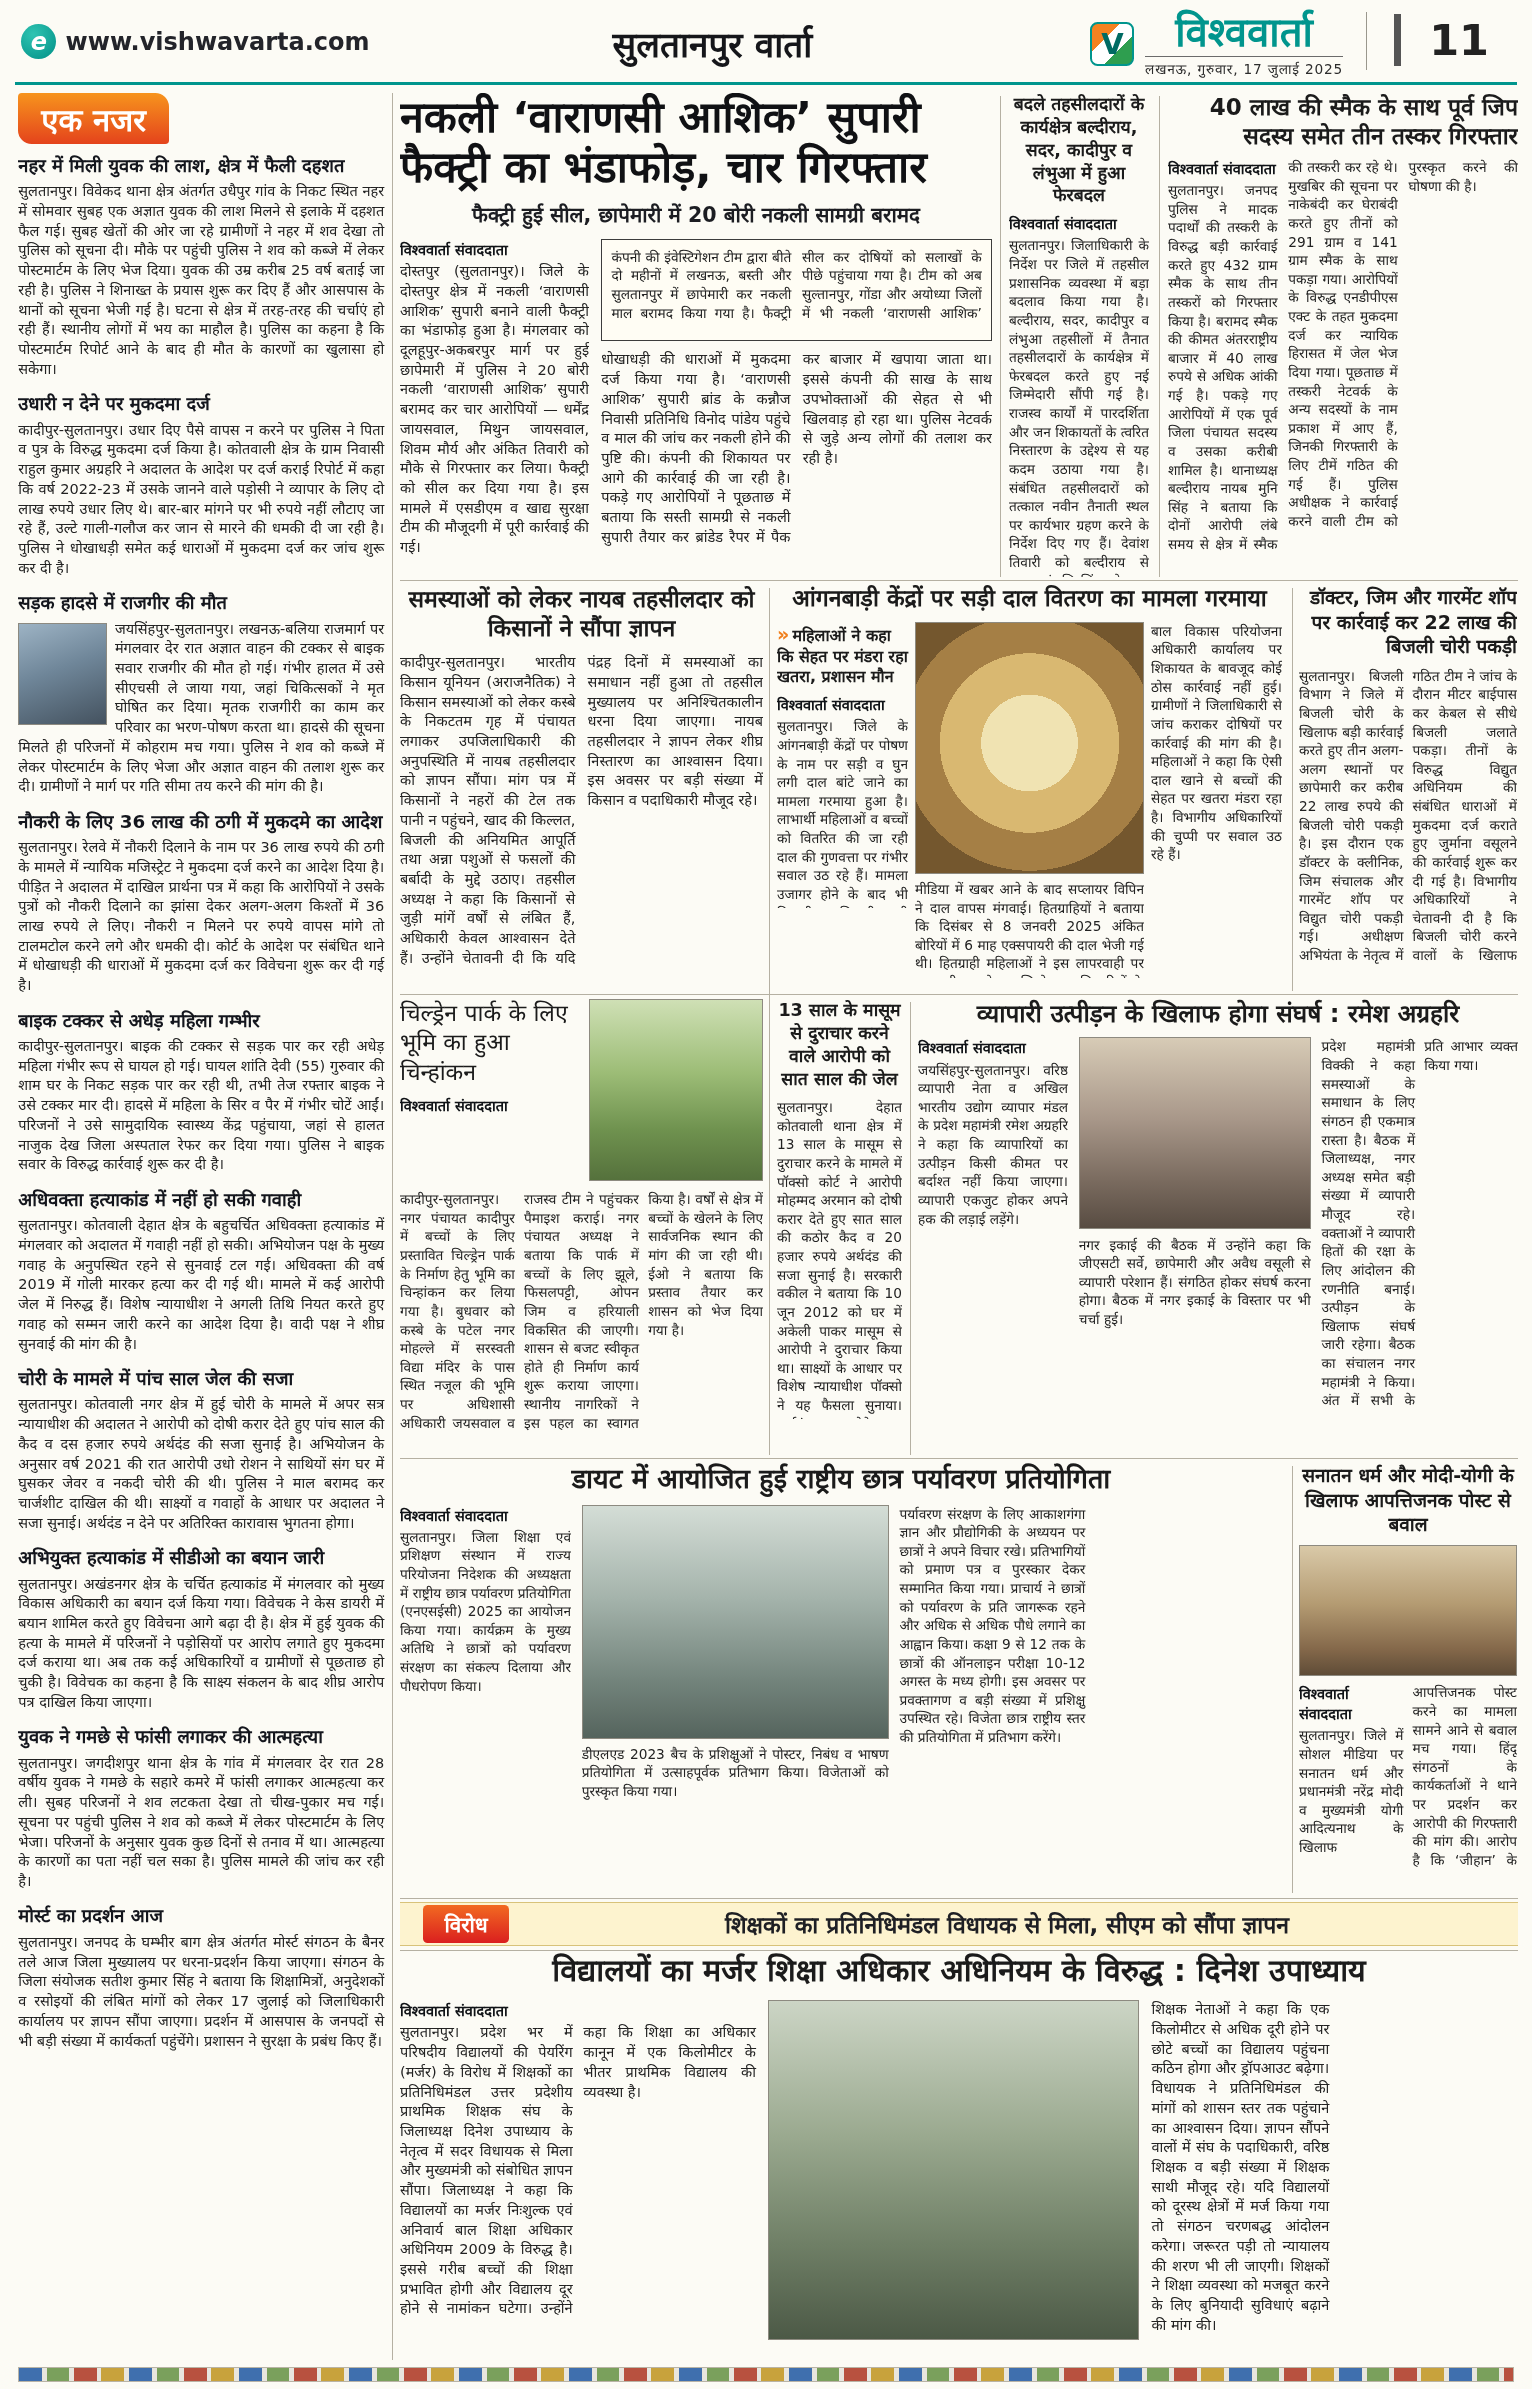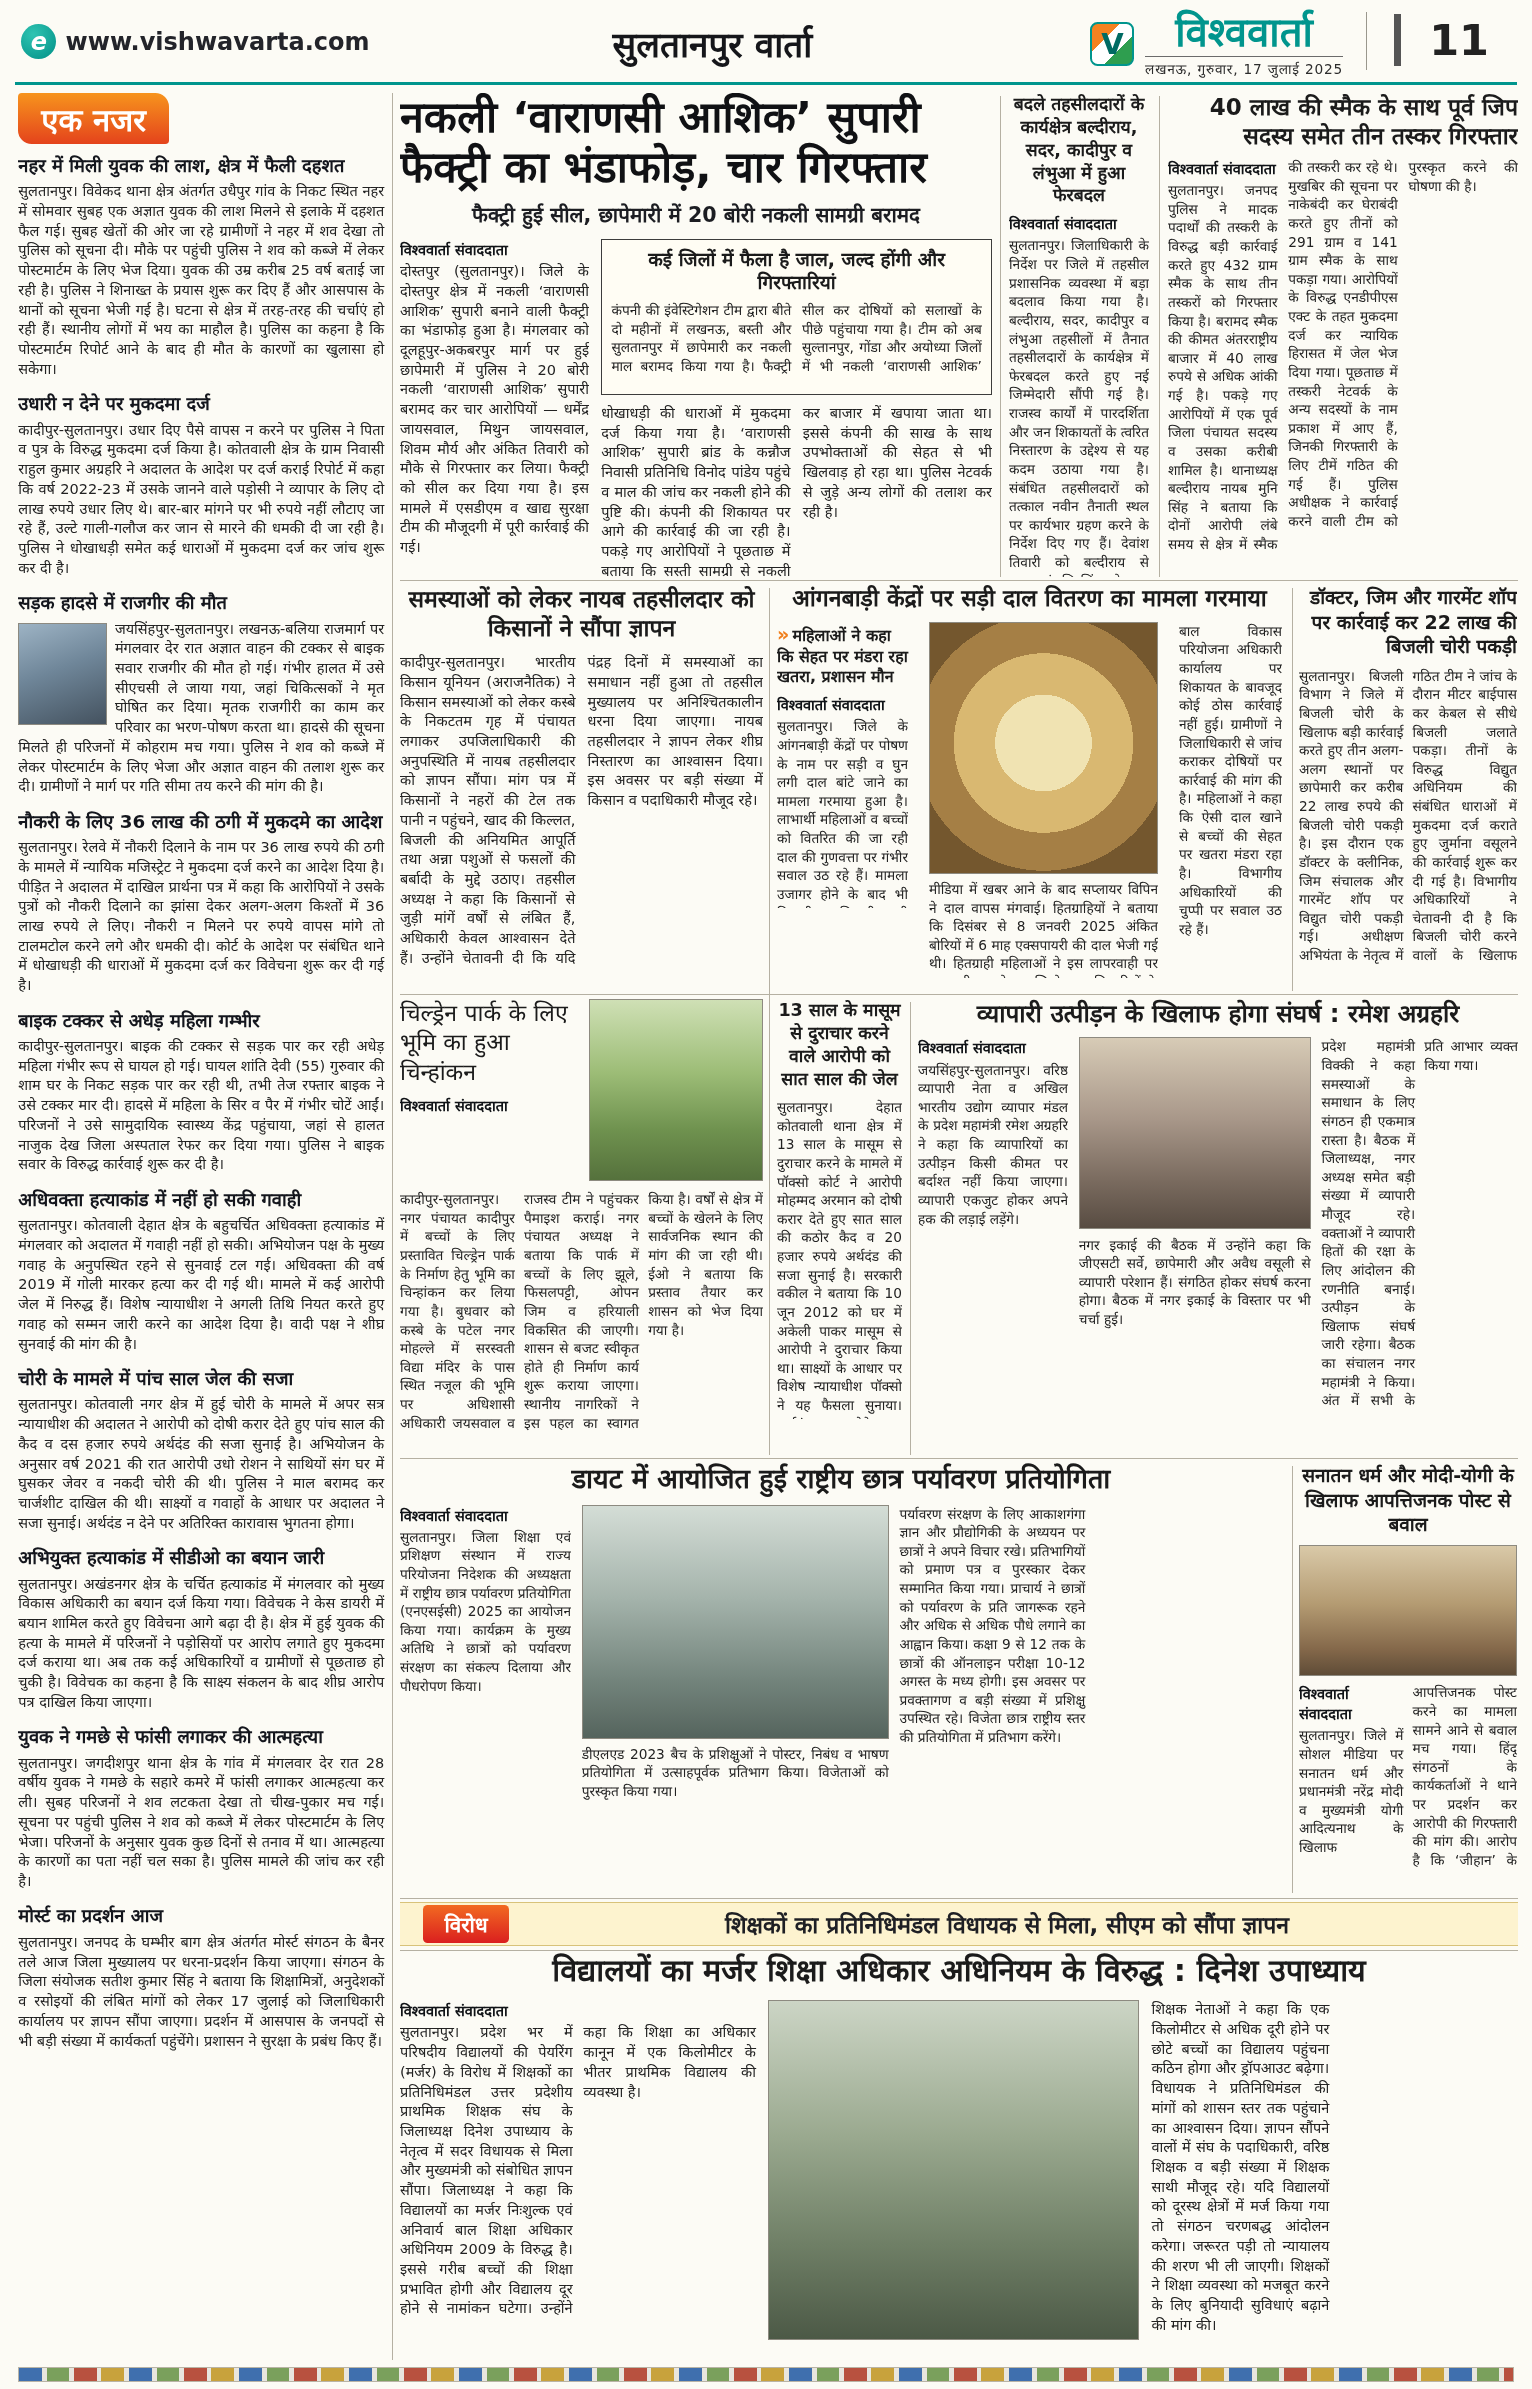--- a/index.html
+++ b/index.html
@@ -74,21 +74,21 @@
   .sm-body{margin-top:7.6px;height:403px;column-count:3;column-gap:10.7px;font-size:13.7px}
 
   
   .gyapan{left:400px;top:585px;width:363px;height:406px}
   .gy-head{font-size:23px;font-weight:bold;line-height:1.28;text-align:center}
   .gy-body{margin-top:9.2px;height:327px;column-count:2;column-gap:12.2px}
 
   
   .anganbadi{left:777px;top:585px;width:505px;height:406px}
   .ag-head{font-size:23px;font-weight:bold;text-align:center;line-height:1.2}
-  .ag-grid{display:flex;gap:21px;margin-top:9.2px}
+  .ag-grid{display:flex;gap:7px;margin-top:9.2px}
   .ag-left{width:131px}
   .ag-kicker{font-size:16px;font-weight:bold;line-height:1.3;margin-bottom:6.1px}
   .ag-mark{color:#f07f1c;font-size:19px;font-weight:bold;margin-right:3.1px}
   .ag-left .body-text{height:191px;overflow:hidden}
   .ag-mid{width:229px}
   .ag-photo{width:100%;height:252px;background:radial-gradient(circle at 50% 48%,#f0e3b2 0 28%,#d9b871 28% 52%,#a57f45 52% 74%,#74572e 74% 100%)}
   .ag-below{margin-top:6.1px;height:98px;overflow:hidden;font-size:13.7px}
   .ag-right{flex:1}
   .ag-right .body-text{height:359px;overflow:hidden;font-size:13.7px}
 
@@ -244,21 +244,20 @@
   <section class="abs main-story">
     <h1 class="ms-head">नकली ‘वाराणसी आशिक’ सुपारी फैक्ट्री का भंडाफोड़, चार गिरफ्तार</h1>
     <h2 class="ms-sub">फैक्ट्री हुई सील, छापेमारी में 20 बोरी नकली सामग्री बरामद</h2>
     <div class="ms-body">
       <div class="ms-col1">
         <div class="byline">विश्ववार्ता संवाददाता</div>
         <p class="body-text">दोस्तपुर (सुलतानपुर)। जिले के दोस्तपुर क्षेत्र में नकली ‘वाराणसी आशिक’ सुपारी बनाने वाली फैक्ट्री का भंडाफोड़ हुआ है। मंगलवार को दूलहूपुर-अकबरपुर मार्ग पर हुई छापेमारी में पुलिस ने 20 बोरी नकली ‘वाराणसी आशिक’ सुपारी बरामद कर चार आरोपियों — धर्मेंद्र जायसवाल, मिथुन जायसवाल, शिवम मौर्य और अंकित तिवारी को मौके से गिरफ्तार कर लिया। फैक्ट्री को सील कर दिया गया है। इस मामले में एसडीएम व खाद्य सुरक्षा टीम की मौजूदगी में पूरी कार्रवाई की गई।</p>
       </div>
       <div class="ms-right">
         <div class="ms-box">
-          <div class="ms-box-title">कई जिलों में फैला है जाल, जल्द होंगी और गिरफ्तारियां</div>
           <p class="body-text ms-box-text fill">कंपनी की इंवेस्टिगेशन टीम द्वारा बीते दो महीनों में लखनऊ, बस्ती और सुलतानपुर में छापेमारी कर नकली माल बरामद किया गया है। फैक्ट्री सील कर दोषियों को सलाखों के पीछे पहुंचाया गया है। टीम को अब सुल्तानपुर, गोंडा और अयोध्या जिलों में भी नकली ‘वाराणसी आशिक’ सुपारी बनाने वाली यूनिट्स की जानकारी मिली है। वहां भी जल्द ही छापेमारी कर वैधानिक कार्रवाई की जाएगी।</p>
         </div>
         <p class="body-text ms-body2 fill">धोखाधड़ी की धाराओं में मुकदमा दर्ज किया गया है। ‘वाराणसी आशिक’ सुपारी ब्रांड के कन्नौज निवासी प्रतिनिधि विनोद पांडेय पहुंचे व माल की जांच कर नकली होने की पुष्टि की। कंपनी की शिकायत पर आगे की कार्रवाई की जा रही है। पकड़े गए आरोपियों ने पूछताछ में बताया कि सस्ती सामग्री से नकली सुपारी तैयार कर ब्रांडेड रैपर में पैक कर बाजार में खपाया जाता था। इससे कंपनी की साख के साथ उपभोक्ताओं की सेहत से भी खिलवाड़ हो रहा था। पुलिस नेटवर्क से जुड़े अन्य लोगों की तलाश कर रही है।</p>
       </div>
     </div>
   </section>
 
   <section class="abs tehsildar">
     <h2 class="th-head">बदले तहसीलदारों के कार्यक्षेत्र बल्दीराय, सदर, कादीपुर व लंभुआ में हुआ फेरबदल</h2>
     <div class="th-body">

